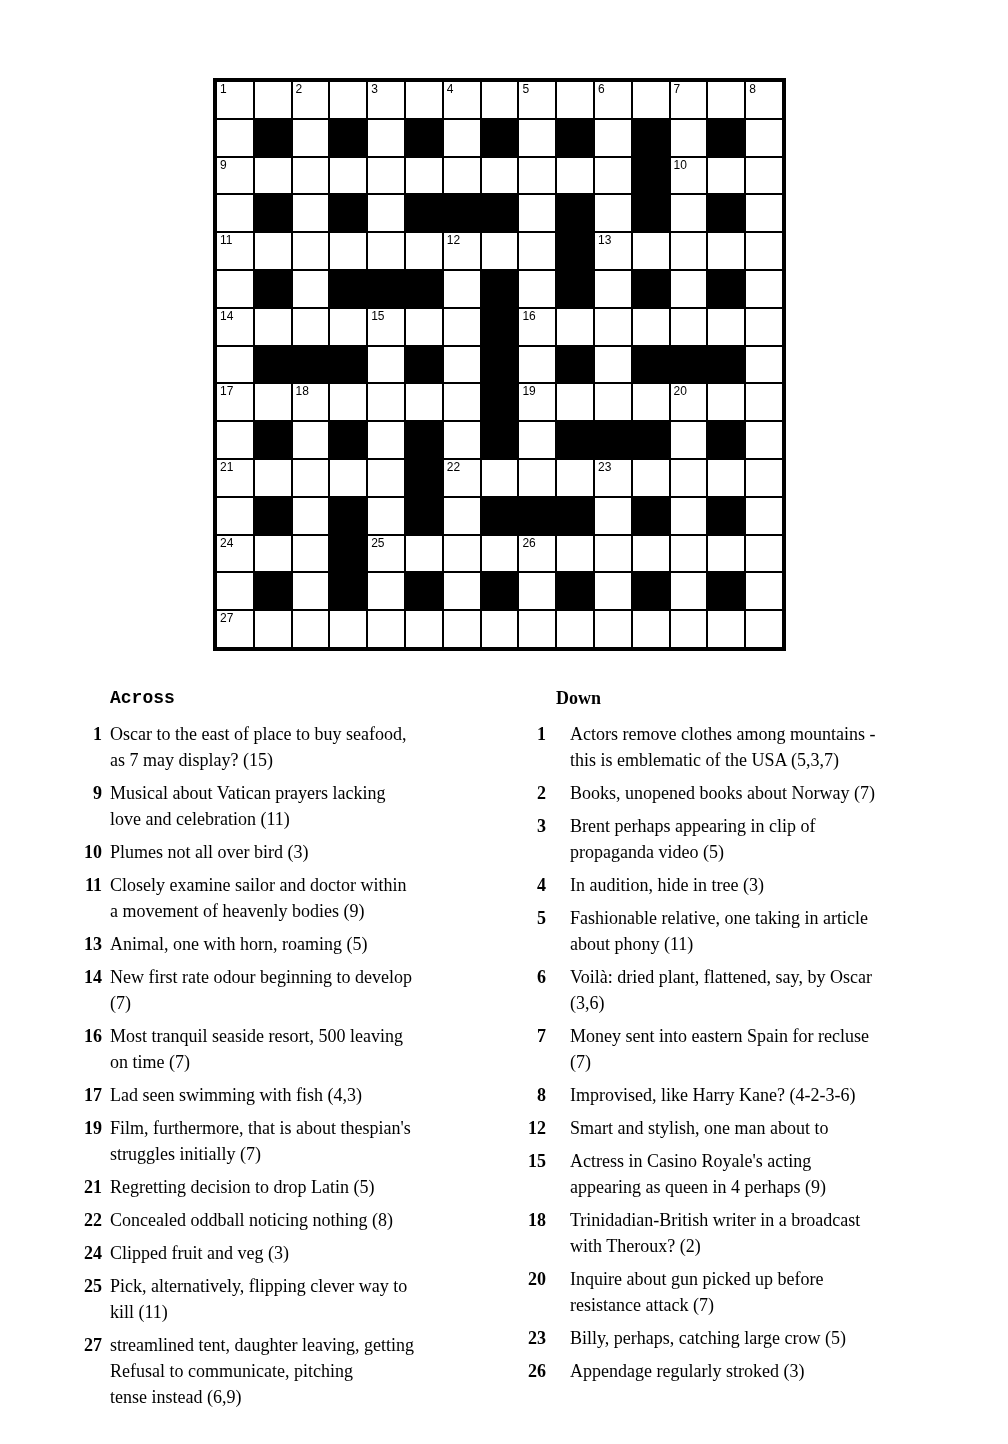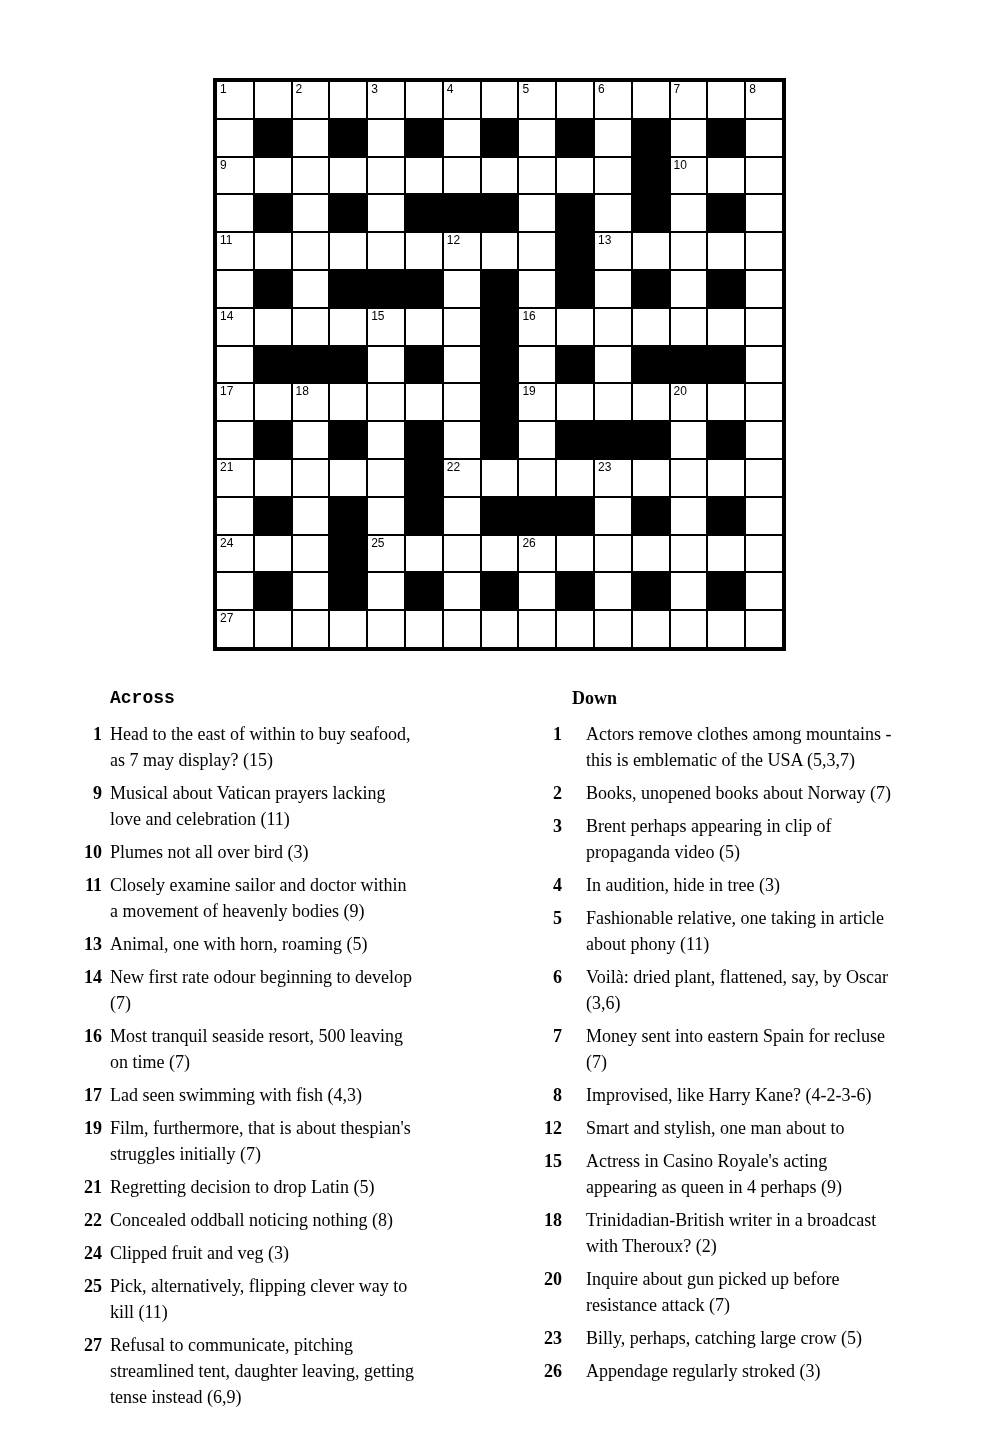--- a/index.html
+++ b/index.html
@@ -29,21 +29,21 @@
     top: 1px; left: 3px;
     font-family: "Liberation Sans", sans-serif;
     font-size: 12px;
     line-height: 13px;
     color: #000000;
   }
 
   
   .clues-col { position: absolute; top: 687px; }
   .clues-col.across { left: 64px; width: 430px; }
-  .clues-col.down  { left: 524px; width: 450px; }
+  .clues-col.down  { left: 508px; width: 450px; }
 
   .clues-heading {
     font-size: 18px;
     font-weight: bold;
     line-height: 22px;
     margin: 0 0 12px 0;
   }
   .across .clues-heading { margin-left: 46px; font-family: Liberation Mono, monospace; }
   .down   .clues-heading { margin-left: 48px; }
 
@@ -349,21 +349,21 @@
     <div class="cell"></div>
     <div class="cell"></div>
   </div>
 
 <div class="clues-col across">
   <h3 class="clues-heading">Across</h3>
   <ol class="clue-list" id="across-list">
       <li class="clue">
         <span class="cnum">1</span>
         <span class="ctext">
-          <div class="cline">Head to the east of within to buy seafood,</div>
+          <div class="cline">Oscar to the east of place to buy seafood,</div>
           <div class="cline">as 7 may display? (15)</div>
         </span>
       </li>
       <li class="clue">
         <span class="cnum">9</span>
         <span class="ctext">
           <div class="cline">Musical about Vatican prayers lacking</div>
           <div class="cline">love and celebration (11)</div>
         </span>
       </li>
@@ -434,22 +434,22 @@
       <li class="clue">
         <span class="cnum">25</span>
         <span class="ctext">
           <div class="cline">Pick, alternatively, flipping clever way to</div>
           <div class="cline">kill (11)</div>
         </span>
       </li>
       <li class="clue">
         <span class="cnum">27</span>
         <span class="ctext">
+          <div class="cline">streamlined tent, daughter leaving, getting</div>
           <div class="cline">Refusal to communicate, pitching</div>
-          <div class="cline">streamlined tent, daughter leaving, getting</div>
           <div class="cline">tense instead (6,9)</div>
         </span>
       </li>
     </ol>
 </div>
 
 <div class="clues-col down">
   <h3 class="clues-heading">Down</h3>
   <ol class="clue-list" id="down-list">
       <li class="clue">

